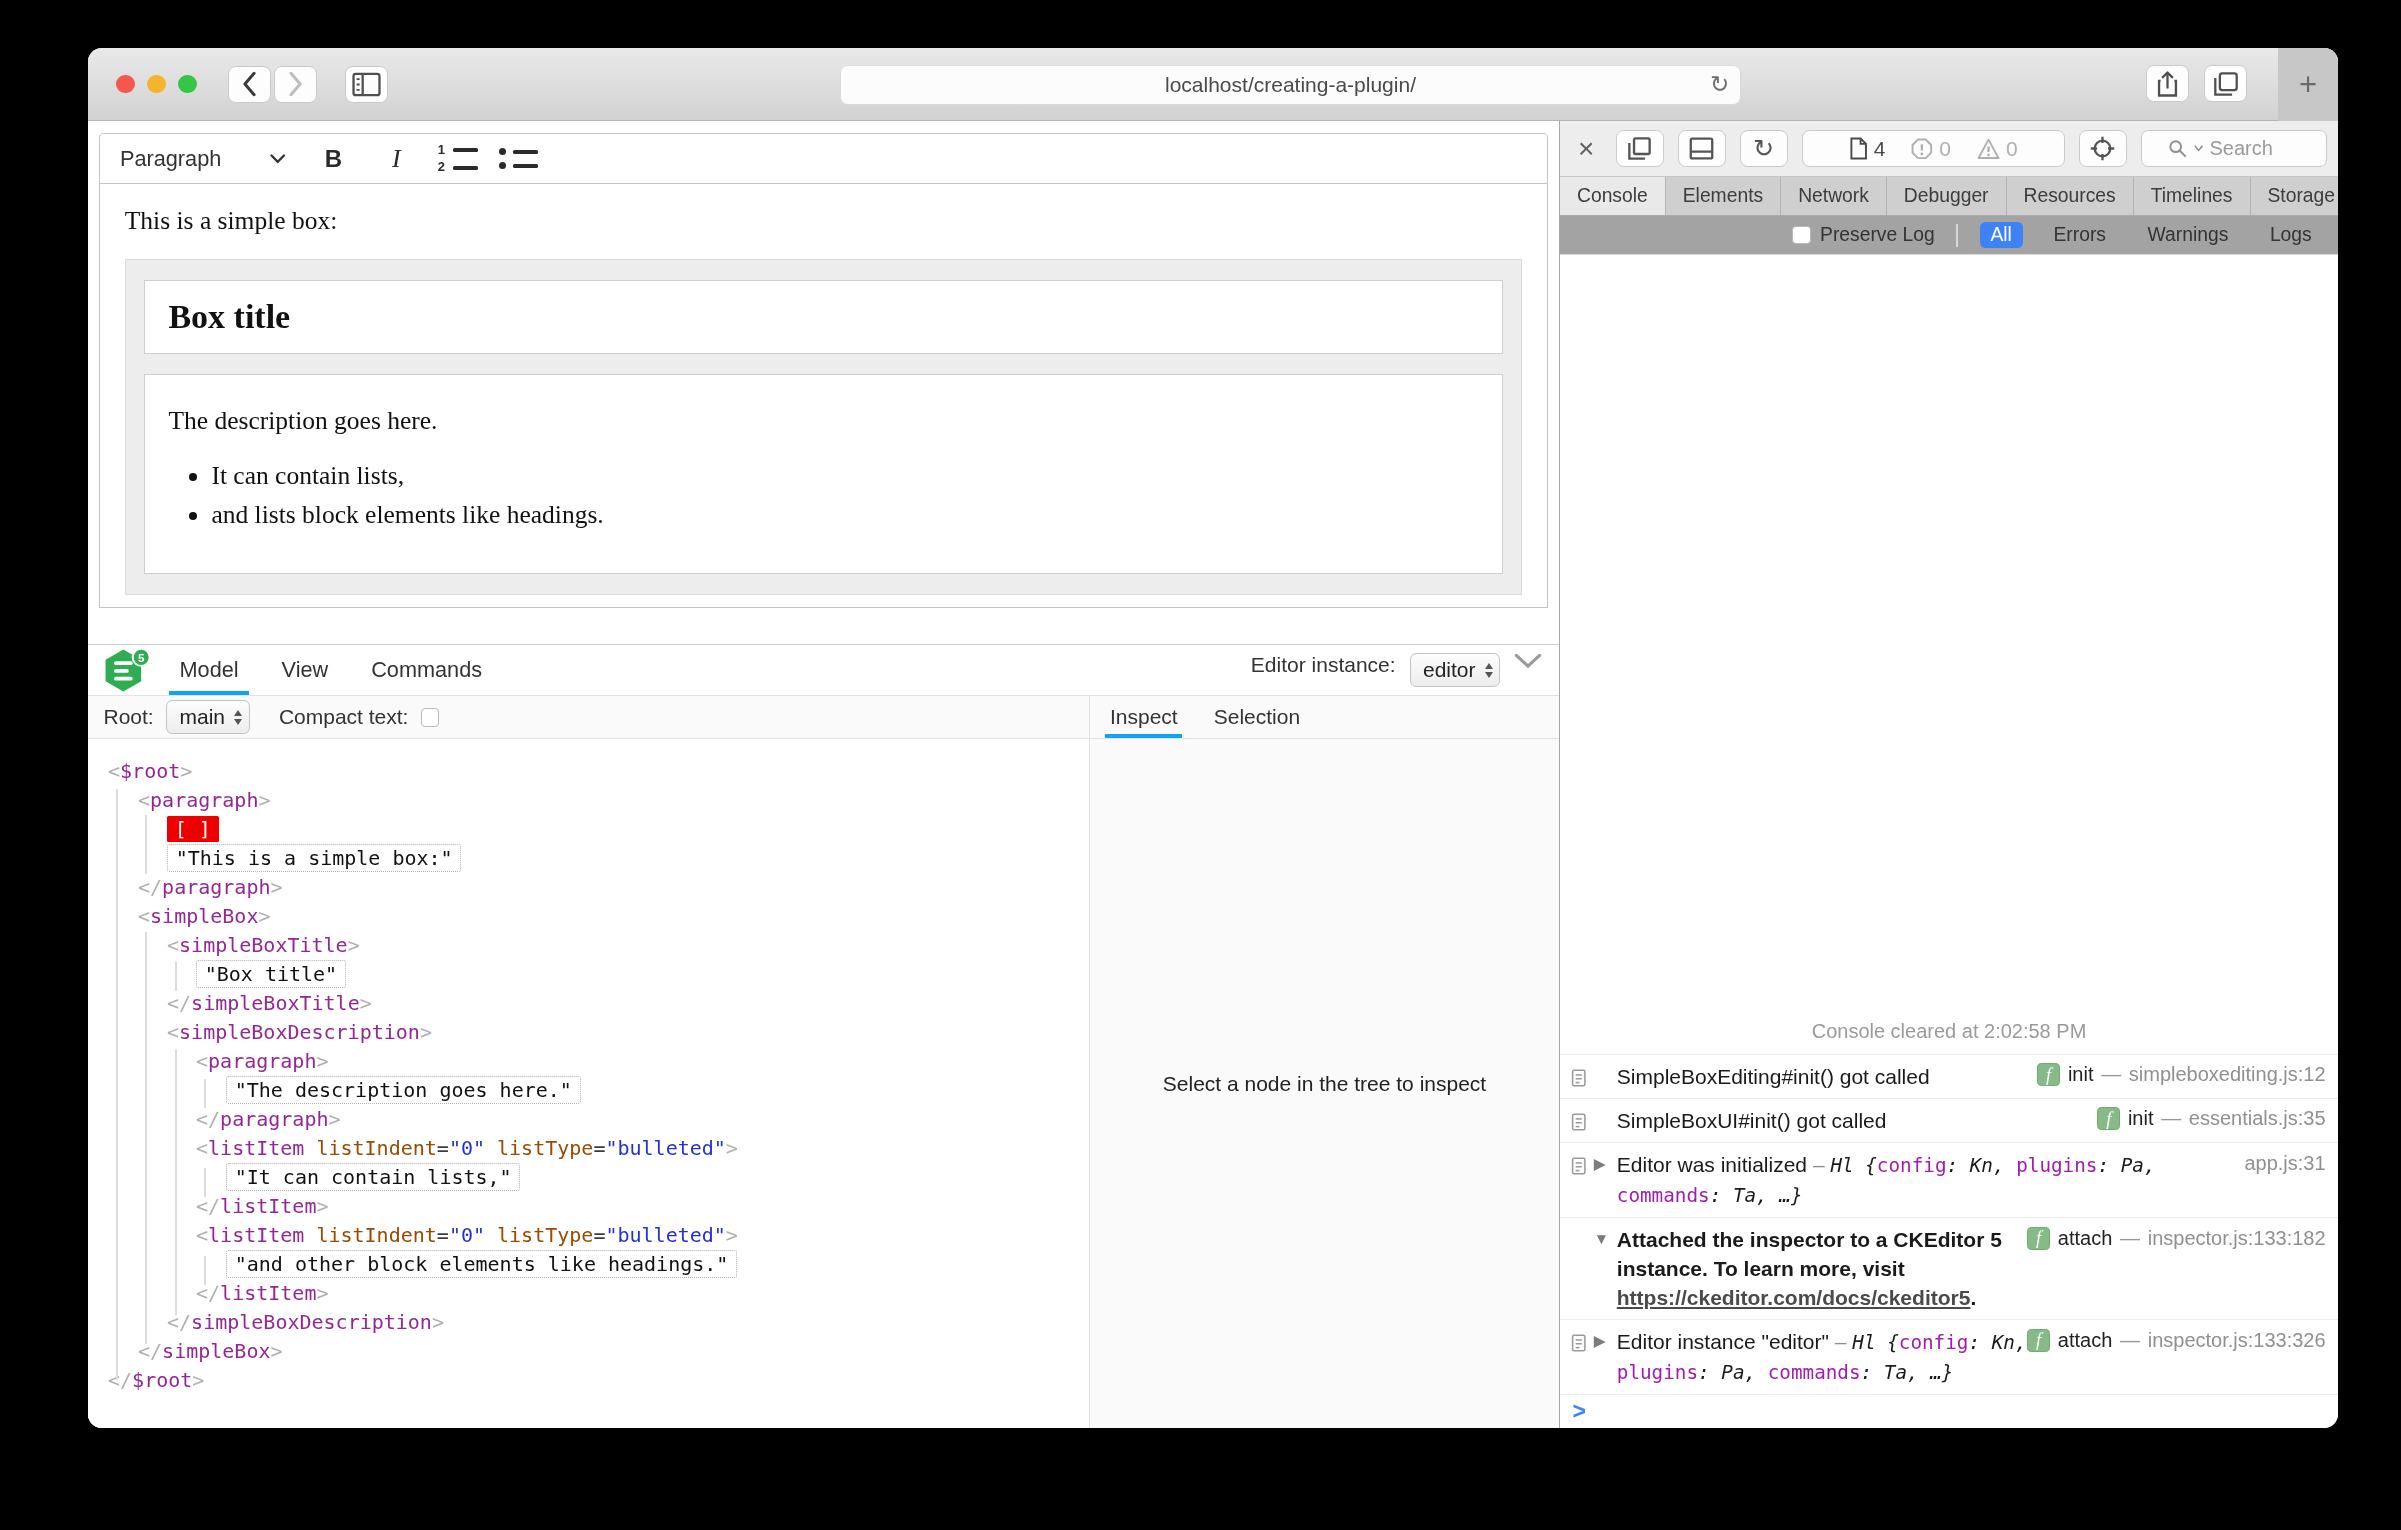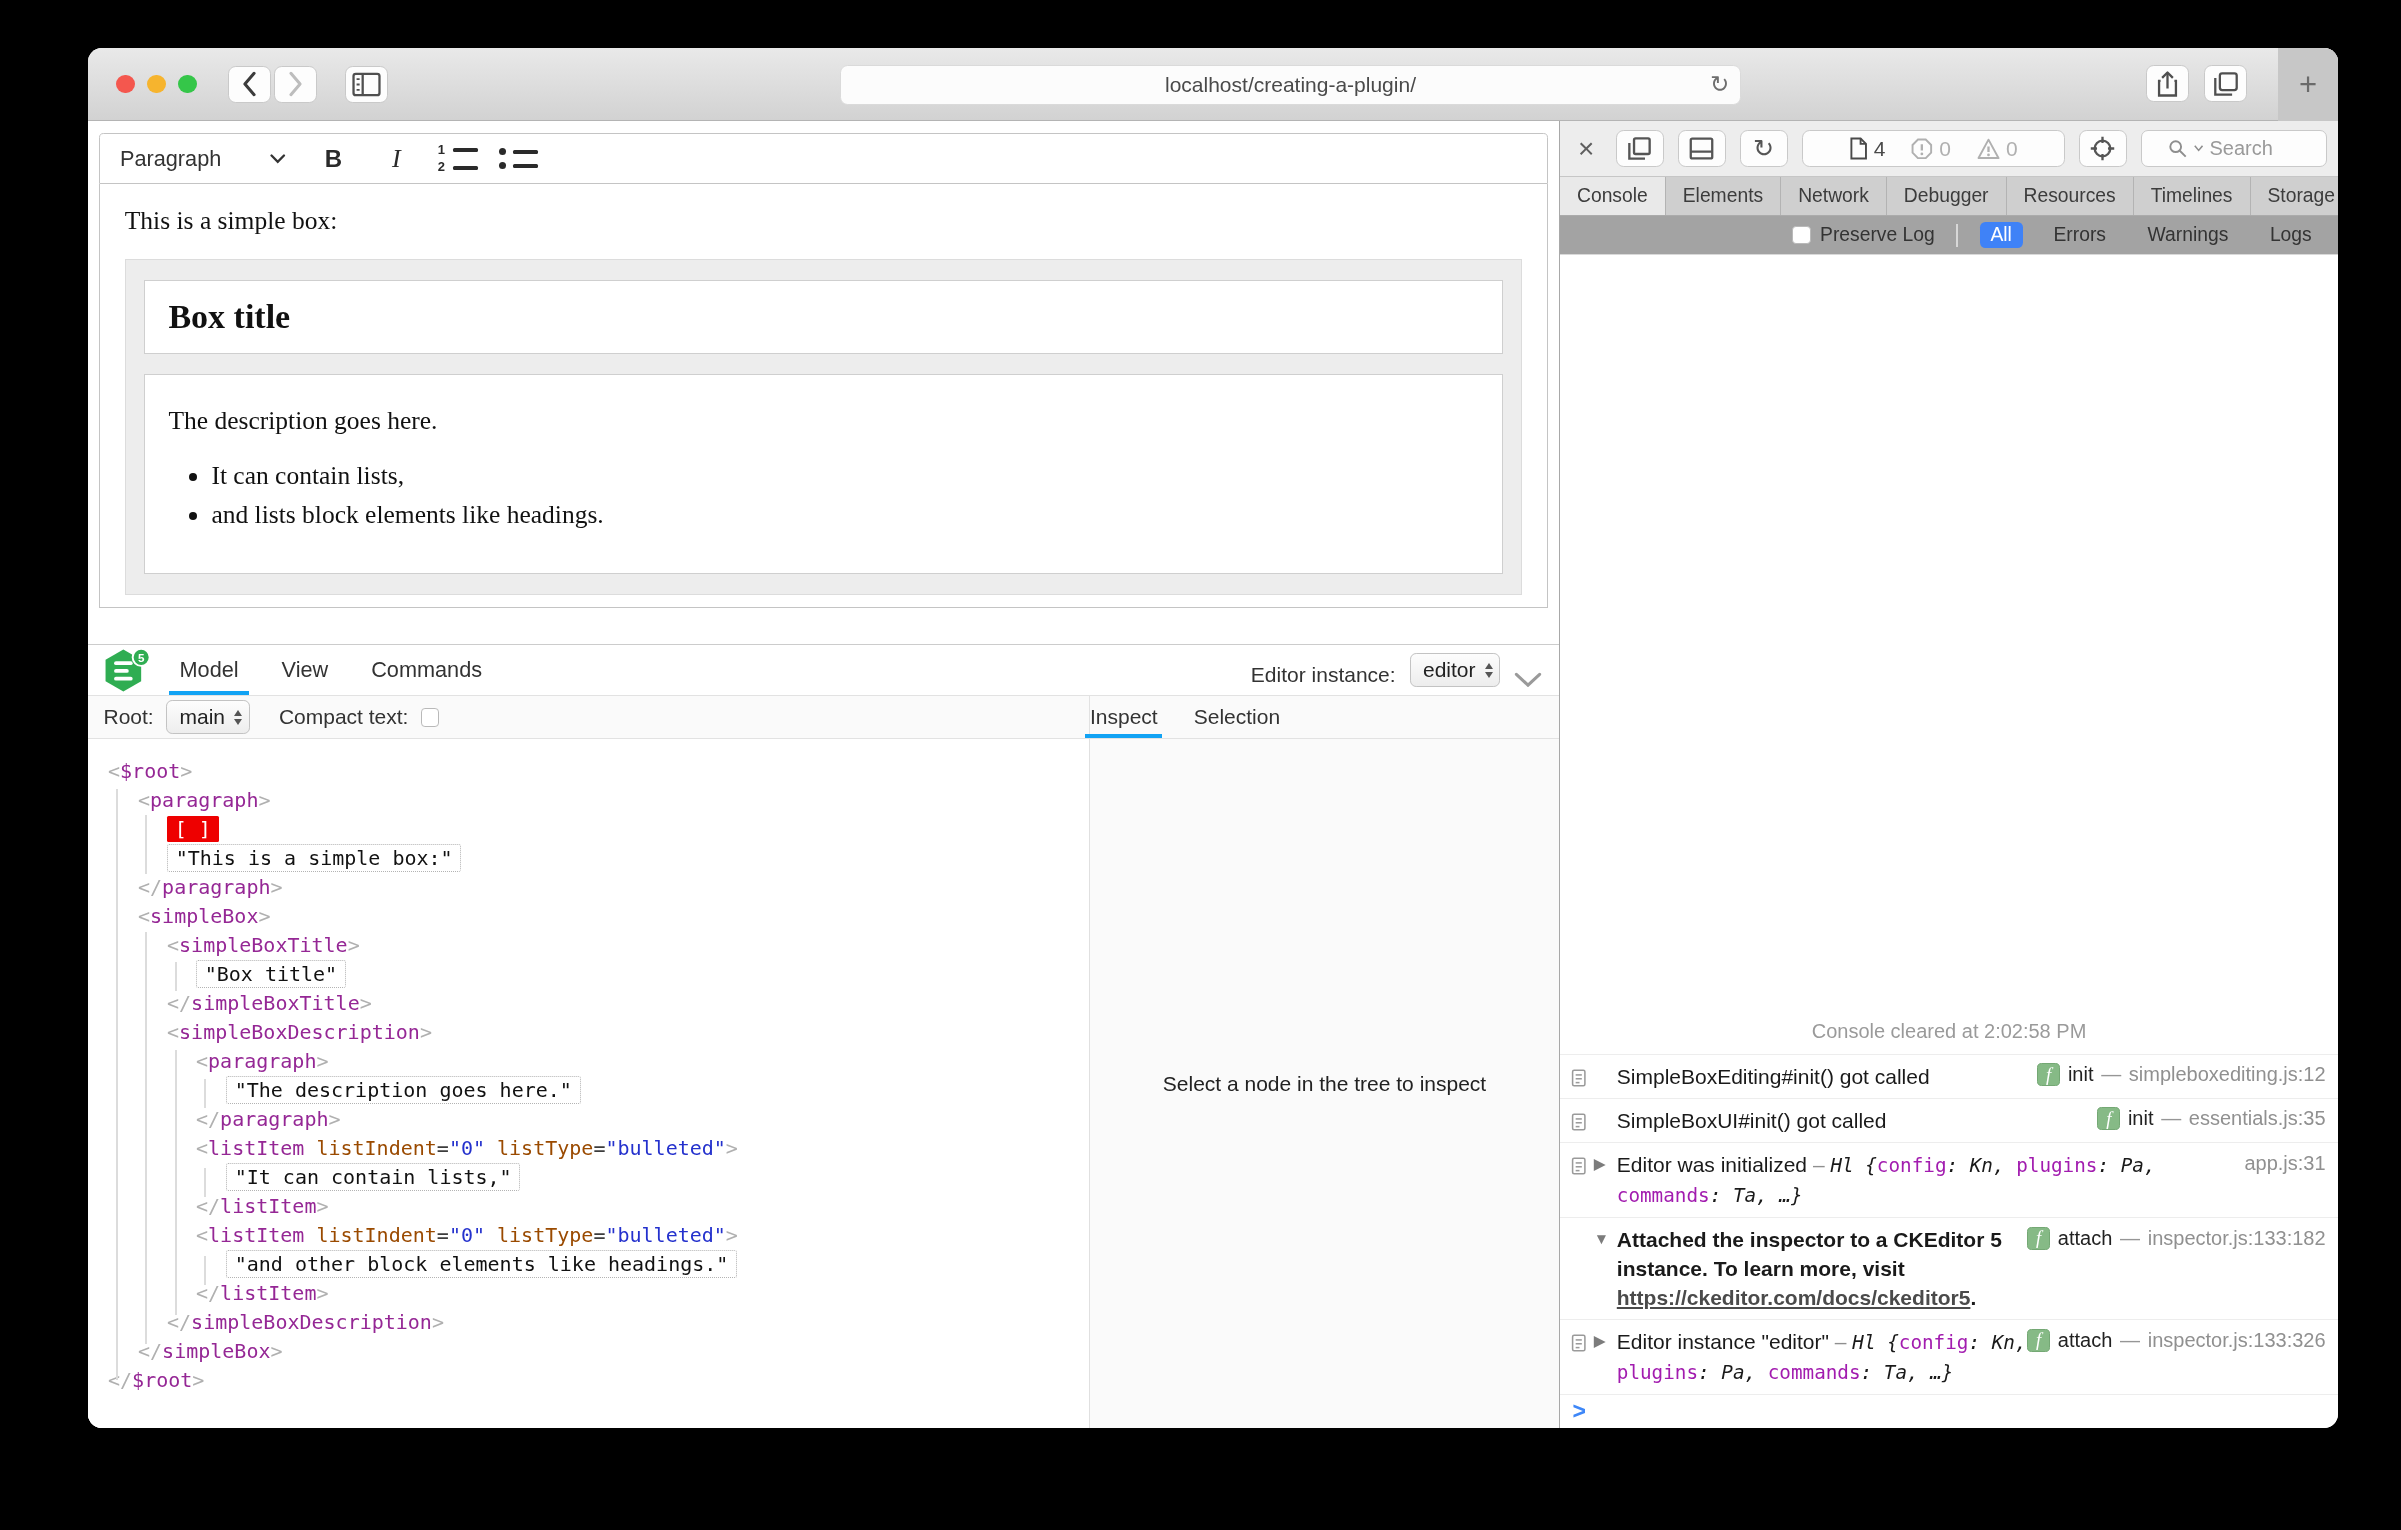--- a/index.html
+++ b/index.html
@@ -55,32 +55,32 @@
   .sb-desc ul { margin:25px 0 0 43px; }
   .sb-desc li { margin-top:9.3px; }
 
   
   .ck-inspector { margin-top:36px; border-top:1.5px solid #cccccc; flex:1; display:flex; flex-direction:column; min-height:0; background:#fff; }
   .cki-header { height:51px; display:flex; align-items:center; border-bottom:1.5px solid #e2e2e2; position:relative; }
   .cki-logo { margin-left:15.5px; position:relative; width:48px; height:45px; }
   .cki-tabs { display:flex; margin-left:28px; gap:43px; height:100%; align-items:center; }
   .cki-tab { font-size:21.7px; color:#333; height:100%; display:flex; align-items:center; position:relative; }
   .cki-tab.active::after { content:""; position:absolute; left:-10.8px; right:-10.8px; bottom:0; height:4.6px; background:#12a3f4; }
-  .cki-right { position:absolute; right:17px; display:flex; align-items:flex-end; gap:14px; }
+  .cki-right { position:absolute; right:17px; display:flex; align-items:flex-start; gap:14px; }
   .cki-label { font-size:21px; color:#333; }
   .mac-select { display:flex; align-items:center; background:linear-gradient(#fdfdfd,#ededed);
                 border:0.8px solid #c3c3c3; border-radius:6.2px; height:34px; padding:0 6.2px 0 12.4px; gap:9.3px; }
   .mac-select .val { font-size:21px; color:#222; }
   .updown { display:flex; flex-direction:column; align-items:center; }
   .tri-up { width:0; height:0; border-left:4.6px solid transparent; border-right:4.6px solid transparent; border-bottom:6.2px solid #555; margin-bottom:3.1px; }
   .tri-down { width:0; height:0; border-left:4.6px solid transparent; border-right:4.6px solid transparent; border-top:6.2px solid #555; }
   .cki-bar2 { height:43px; background:#fafafa; border-bottom:1.5px solid #e2e2e2; display:flex; align-items:center; }
   .bar2-left { width:1001px; display:flex; align-items:center; padding-left:15.5px; gap:12.4px; flex:0 0 auto; }
   .checkbox { width:18.6px; height:18.6px; background:#fff; border:0.8px solid #b9b9b9; border-radius:3.9px; }
-  .side-tabs { display:flex; gap:36px; height:100%; align-items:center; border-left:1.5px solid #e2e2e2; flex:1; }
+  .side-tabs { display:flex; gap:36px; padding-left:20px; height:100%; align-items:center; border-left:1.5px solid #e2e2e2; flex:1; }
   .side-tab { font-size:21px; color:#333; height:100%; display:flex; align-items:center; position:relative; }
   .side-tab.active::after { content:""; position:absolute; left:-4.6px; right:-4.6px; bottom:0; height:4.6px; background:#12a3f4; }
   .cki-body { flex:1; display:flex; min-height:0; }
   .tree { width:1001px; flex:0 0 auto; position:relative; overflow:hidden; padding-top:17px;
           font-family:"DejaVu Sans Mono",monospace; font-size:20px; }
   .tline { height:29px; display:flex; align-items:center; white-space:pre; }
   .bracket { color:#b0b0b0; }
   .tag { color:#952795; }
   .attr-n { color:#9a4a00; }
   .attr-eq { color:#3c3c3c; }

